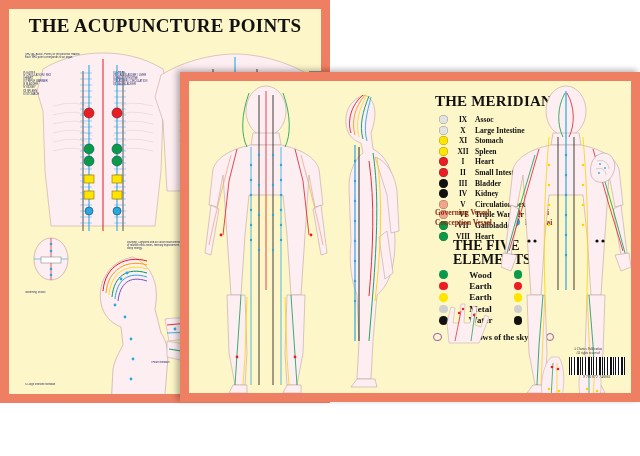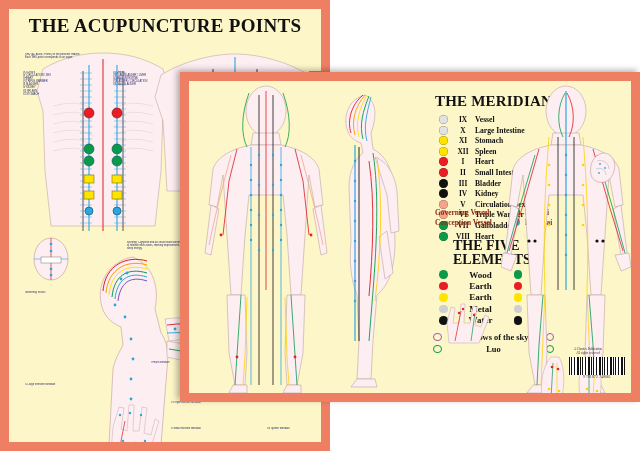--- a/index.html
+++ b/index.html
@@ -3,21 +3,21 @@
 <meta charset="utf-8">
 <style>
   html,body{margin:0;padding:0;background:#ffffff;}
   body{width:640px;height:456px;position:relative;overflow:hidden;
        font-family:"Liberation Serif",serif;}
 
   
   .poster{position:absolute;box-sizing:border-box;background:#fdf6c8;}
   .poster .inner{position:absolute;inset:0;overflow:hidden;background:#fdf6c8;}
 
-  #poster-left{left:0;top:0;width:330px;height:451px;
+  #poster-left{left:0;top:0;width:330px;height:403px;
       border:9px solid #ef7f63;background:#8b5cf6;}
   #poster-right{left:180px;top:72px;width:460px;height:330px;
       border:9px solid #ef7f63;background:#fdf6c8;
       box-shadow:-3px -2px 6px rgba(0,0,0,.30);}
 
   
   .title-main{position:absolute;left:0;right:0;top:6px;text-align:center;
       font-weight:bold;font-size:19px;letter-spacing:.3px;color:#111;}
   .subhead{position:absolute;font-weight:bold;font-size:16px;color:#111;
       letter-spacing:.4px;margin-top:19px;}
@@ -506,21 +506,21 @@
           <circle cx="26" cy="210" r="1.2"></circle>
       </g>
     </svg>
 
     <div class="sec-title" id="meridians-title">THE MERIDIANS</div>
 
     <div class="legend" id="meridian-legend">
         <div class="lrow">
           <span class="dot" style="background: rgb(226, 226, 226);"></span>
           <span class="num">IX</span>
-          <span class="nm">Vessel</span>
+          <span class="nm">Assoc</span>
         </div>
         <div class="lrow">
           <span class="dot" style="background: rgb(226, 226, 226);"></span>
           <span class="num">X</span>
           <span class="nm">Large Intestine</span>
         </div>
         <div class="lrow">
           <span class="dot" style="background: rgb(255, 228, 0);"></span>
           <span class="num">XI</span>
           <span class="nm">Stomach</span>
@@ -614,25 +614,20 @@
           <span class="elbl">Water</span>
           <span class="edot" style="background: rgb(17, 17, 17);"></span>
         </div>
       </div>
 
     <div id="ring-legend">
         <div class="rrow">
           <span class="ring" style="border: 1.4px solid rgb(155, 89, 182);"></span>
           <span class="rlbl">Windows of the sky</span>
           <span class="ring" style="border: 1.4px solid rgb(155, 89, 182);"></span>
-        </div>
-        <div class="rrow">
-          <span class="ring" style="border: 1.4px solid rgb(10, 154, 74);"></span>
-          <span class="rlbl">Luo</span>
-          <span class="ring" style="border: 1.4px solid rgb(10, 154, 74);"></span>
         </div>
       </div>
 
     <svg class="figure" style="left:312px;top:4px;" width="130" height="310" viewBox="0 0 130 310">
       <g fill="#fdeef2" stroke="#c0a5a5" stroke-width=".6">
         <ellipse cx="65" cy="26" rx="20" ry="25"></ellipse>
         <path d="M52 48 L78 48 L80 60 L50 60 Z"></path>
         <path d="M50 60 C30 64 16 72 12 84 L8 120 L16 122 L22 90
                  L26 150 L30 210 L40 210 L44 150 L48 110 L82 110 L86 150
                  L90 210 L100 210 L104 150 L108 90 L114 122 L122 120 L118 84

